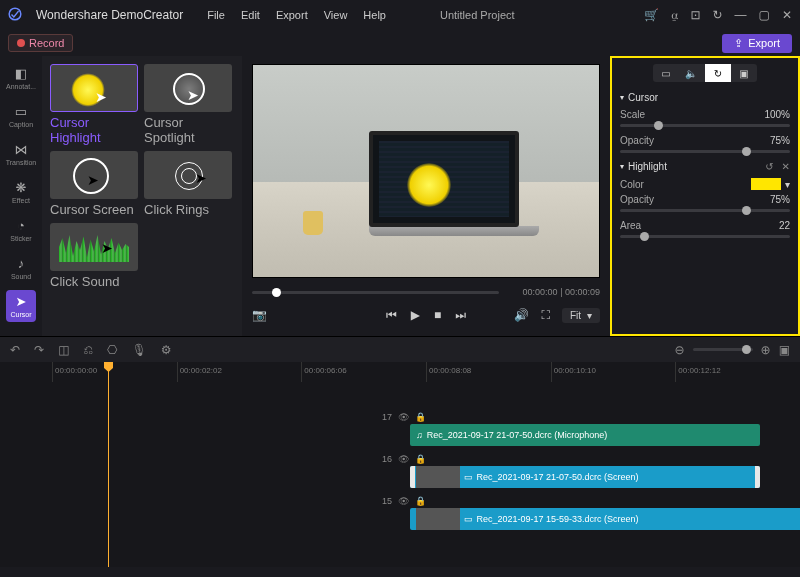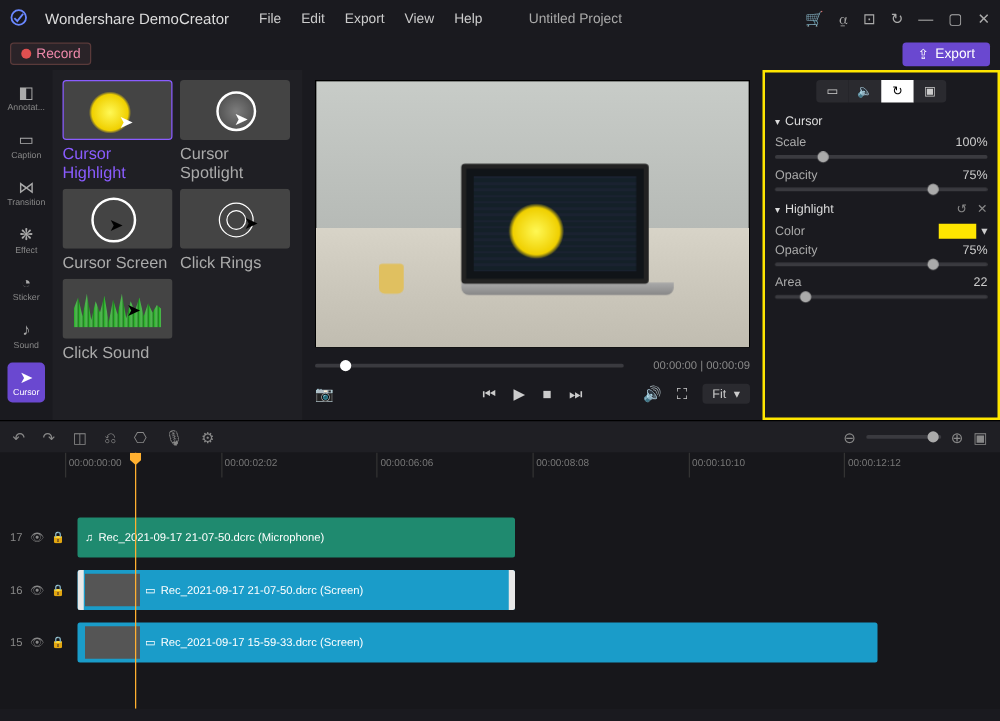--- a/index.html
+++ b/index.html
@@ -2,21 +2,21 @@
 <html><head>
 <meta charset="utf-8">
 <style>
 * { margin:0; padding:0; box-sizing:border-box; font-family:"Segoe UI",Arial,sans-serif; }
 body { background:#1a1a1f; color:#ccc; width:800px; height:577px; overflow:hidden; font-size:11px; }
 .titlebar { height:30px; background:#1a1a1f; display:flex; align-items:center; padding:0 8px; gap:14px; }
 .titlebar .logo svg { width:14px; height:14px; }
 .titlebar .appname { font-size:12px; color:#ddd; }
 .titlebar .menu { display:flex; gap:16px; margin-left:10px; }
 .titlebar .menu span { color:#ccc; font-size:11px; cursor:pointer; }
-.titlebar .project { margin-left:23px; color:#aaa; font-size:11px; }
+.titlebar .project { margin-left:40px; color:#aaa; font-size:11px; }
 .titlebar .spacer { flex:1; }
 .titlebar .ticons { display:flex; gap:12px; align-items:center; }
 .titlebar .ticons span { color:#aaa; cursor:pointer; font-size:12px; }
 .toolbar { height:26px; display:flex; align-items:center; padding:0 8px; gap:8px;text-align:center; }
 .record-btn { background:#2a2328; border:1px solid #5a3a3a; color:#e8a; padding:2px 8px; border-radius:3px; font-size:11px; display:flex; align-items:center; gap:4px; cursor:pointer; }
 .record-btn::before { content:""; width:8px; height:8px; background:#e05050; border-radius:50%; display:inline-block; }
 .export-btn { background:#6a48d0; color:#fff; padding:3px 12px; border-radius:3px; font-size:11px; display:flex; align-items:center; gap:5px; cursor:pointer; }
 .main { display:flex; height:280px; }
 .sidebar { width:42px; background:#1a1a1f; display:flex; flex-direction:column; align-items:center; gap:6px; padding-top:6px; }
 .sidebar .sitem { width:30px; display:flex; flex-direction:column; align-items:center; gap:2px; padding:4px 0; border-radius:4px; cursor:pointer; }
@@ -65,21 +65,21 @@
 .tl-toolbar .spacer { flex:1; }
 .tl-toolbar .zoom { display:flex; align-items:center; gap:8px; }
 .tl-toolbar .ztrack { width:60px; height:3px; background:#3a3a3f; border-radius:2px; position:relative; }
 .tl-toolbar .ztrack .zknob { position:absolute; right:2px; top:-3px; width:9px; height:9px; background:#aaa; border-radius:50%; }
 .timeline { height:205px; background:#17171b; overflow:hidden; position:relative; }
 .timeline .ruler { height:20px; display:flex; position:relative; margin-left:52px; }
 .timeline .ruler .tick { flex:1; font-size:8px; color:#777; border-left:1px solid #333; padding-left:2px; padding-top:4px; }
 .timeline .playhead { position:absolute; left:108px; top:0; bottom:0; width:1px; background:#ffb030; z-index:5; }
 .timeline .playhead::before { content:""; position:absolute; top:0; left:-4px; width:9px; height:10px; background:#ffb030; clip-path:polygon(0 0,100% 0,100% 60%,50% 100%,0 60%); }
 .timeline .trackzone { margin-top:30px; }
-.timeline .track { height:36px; display:flex; align-items:center; margin-bottom:6px; position:relative; }
+.timeline .track { height:36px; display:flex; align-items:center; margin-bottom:6px; position:relative;flex-direction:column; }
 .timeline .track .thdr { width:52px; display:flex; align-items:center; gap:6px; padding-left:8px; color:#888; font-size:9px; }
 .timeline .track .tbody { flex:1; position:relative; height:100%; }
 .timeline .clip { position:absolute; top:2px; bottom:2px; border-radius:2px; display:flex; align-items:center; padding:0 6px; font-size:9px; color:#fff; gap:4px; overflow:hidden; }
 .timeline .clip.audio { background:#1f8a6f; }
 .timeline .clip.video { background:#1a9cc9; }
 .timeline .clip .clipthumb { width:44px; height:26px; background:#555; flex-shrink:0; }
 .timeline .clip .handle { position:absolute; top:0; bottom:0; width:5px; background:#e8e8e8; }
 .timeline .clip .handle.r { right:0; }
 .timeline .clip .handle.l { left:0; }
 

